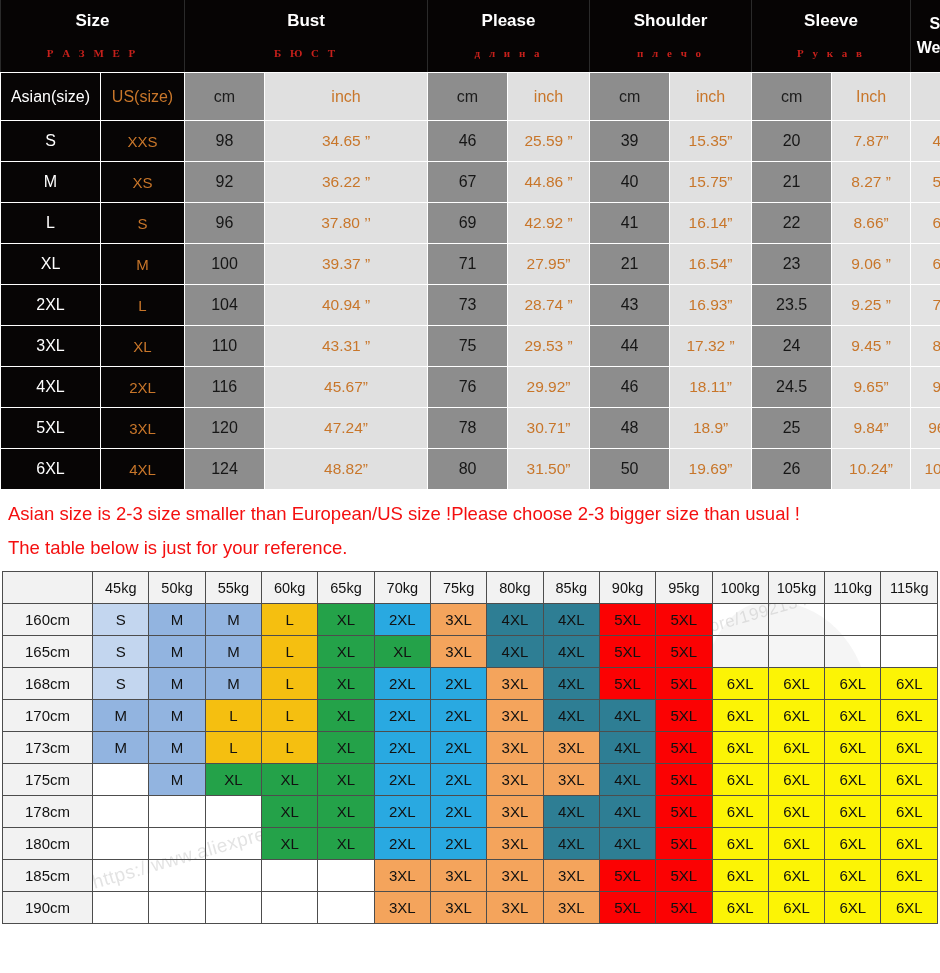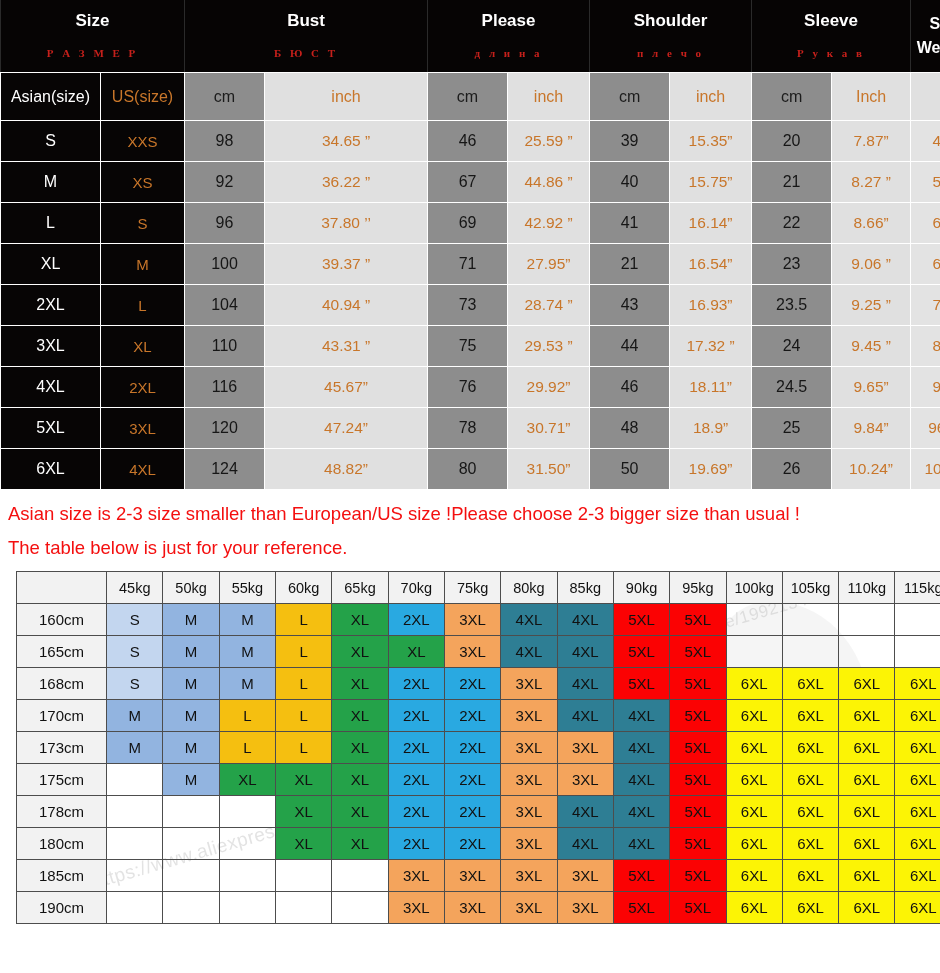--- a/index.html
+++ b/index.html
@@ -66,21 +66,21 @@
   .notice{
     position:relative;z-index:2;
     background:#ffffff;padding:7px 8px 6px 8px;
   }
   .notice p{
     margin:0;color:#f40f0f;font-size:18.5px;line-height:34px;
     font-family:"Liberation Sans",sans-serif;white-space:nowrap;
   }
 
   
-  .t2wrap{position:relative;z-index:2;padding:0 2px 0 16px;}
+  .t2wrap{position:relative;z-index:2;padding:0 2px 0 2px;}
   .t2{
     width:936px;border-collapse:collapse;table-layout:fixed;
     background:transparent;
   }
   .t2 td{
     border:1px solid #4d4d4d;
     height:31px;text-align:center;vertical-align:middle;
     font-size:15px;color:#111111;padding:0;
   }
   .t2 .corner{background:#f2f2f2;border:1px solid #4d4d4d;}

